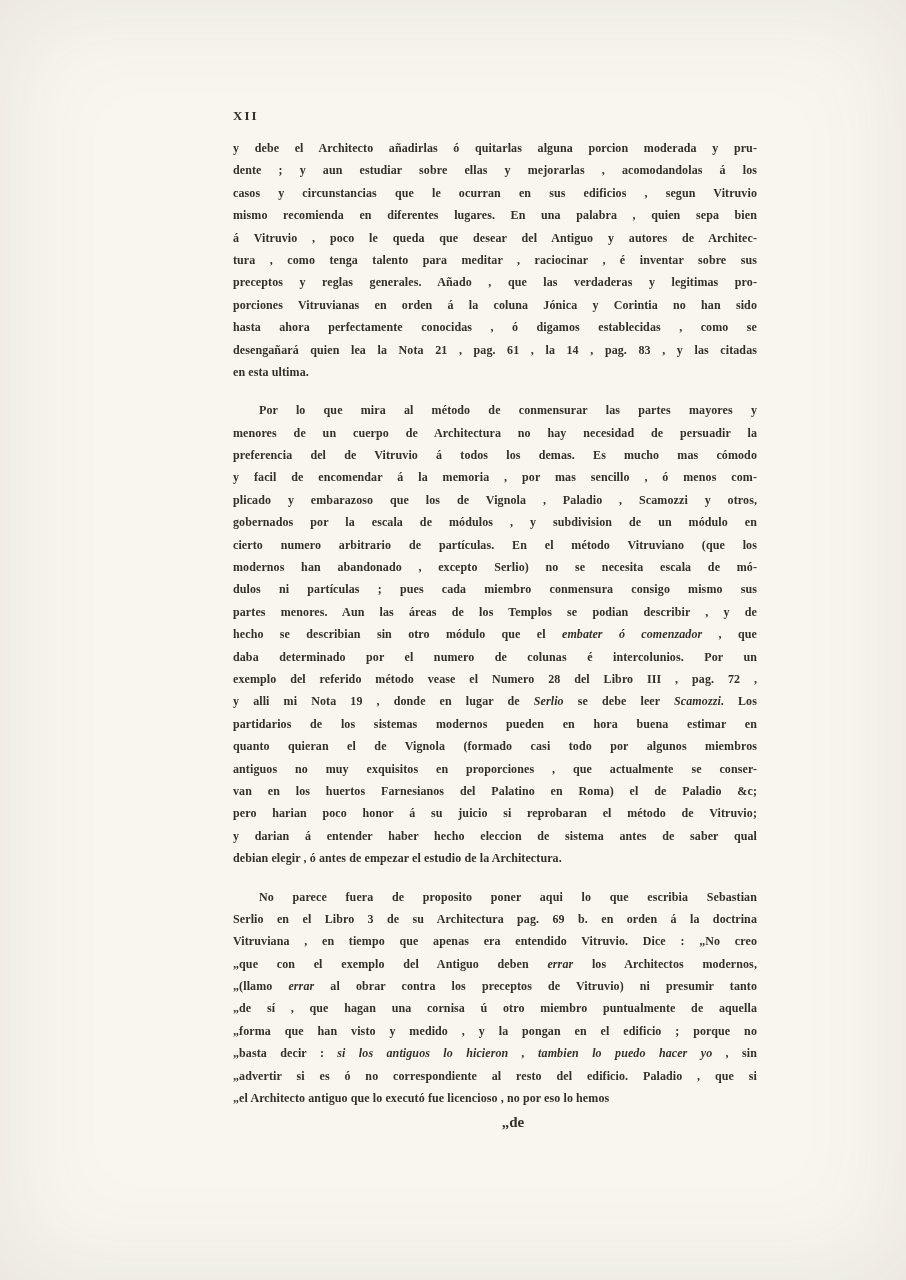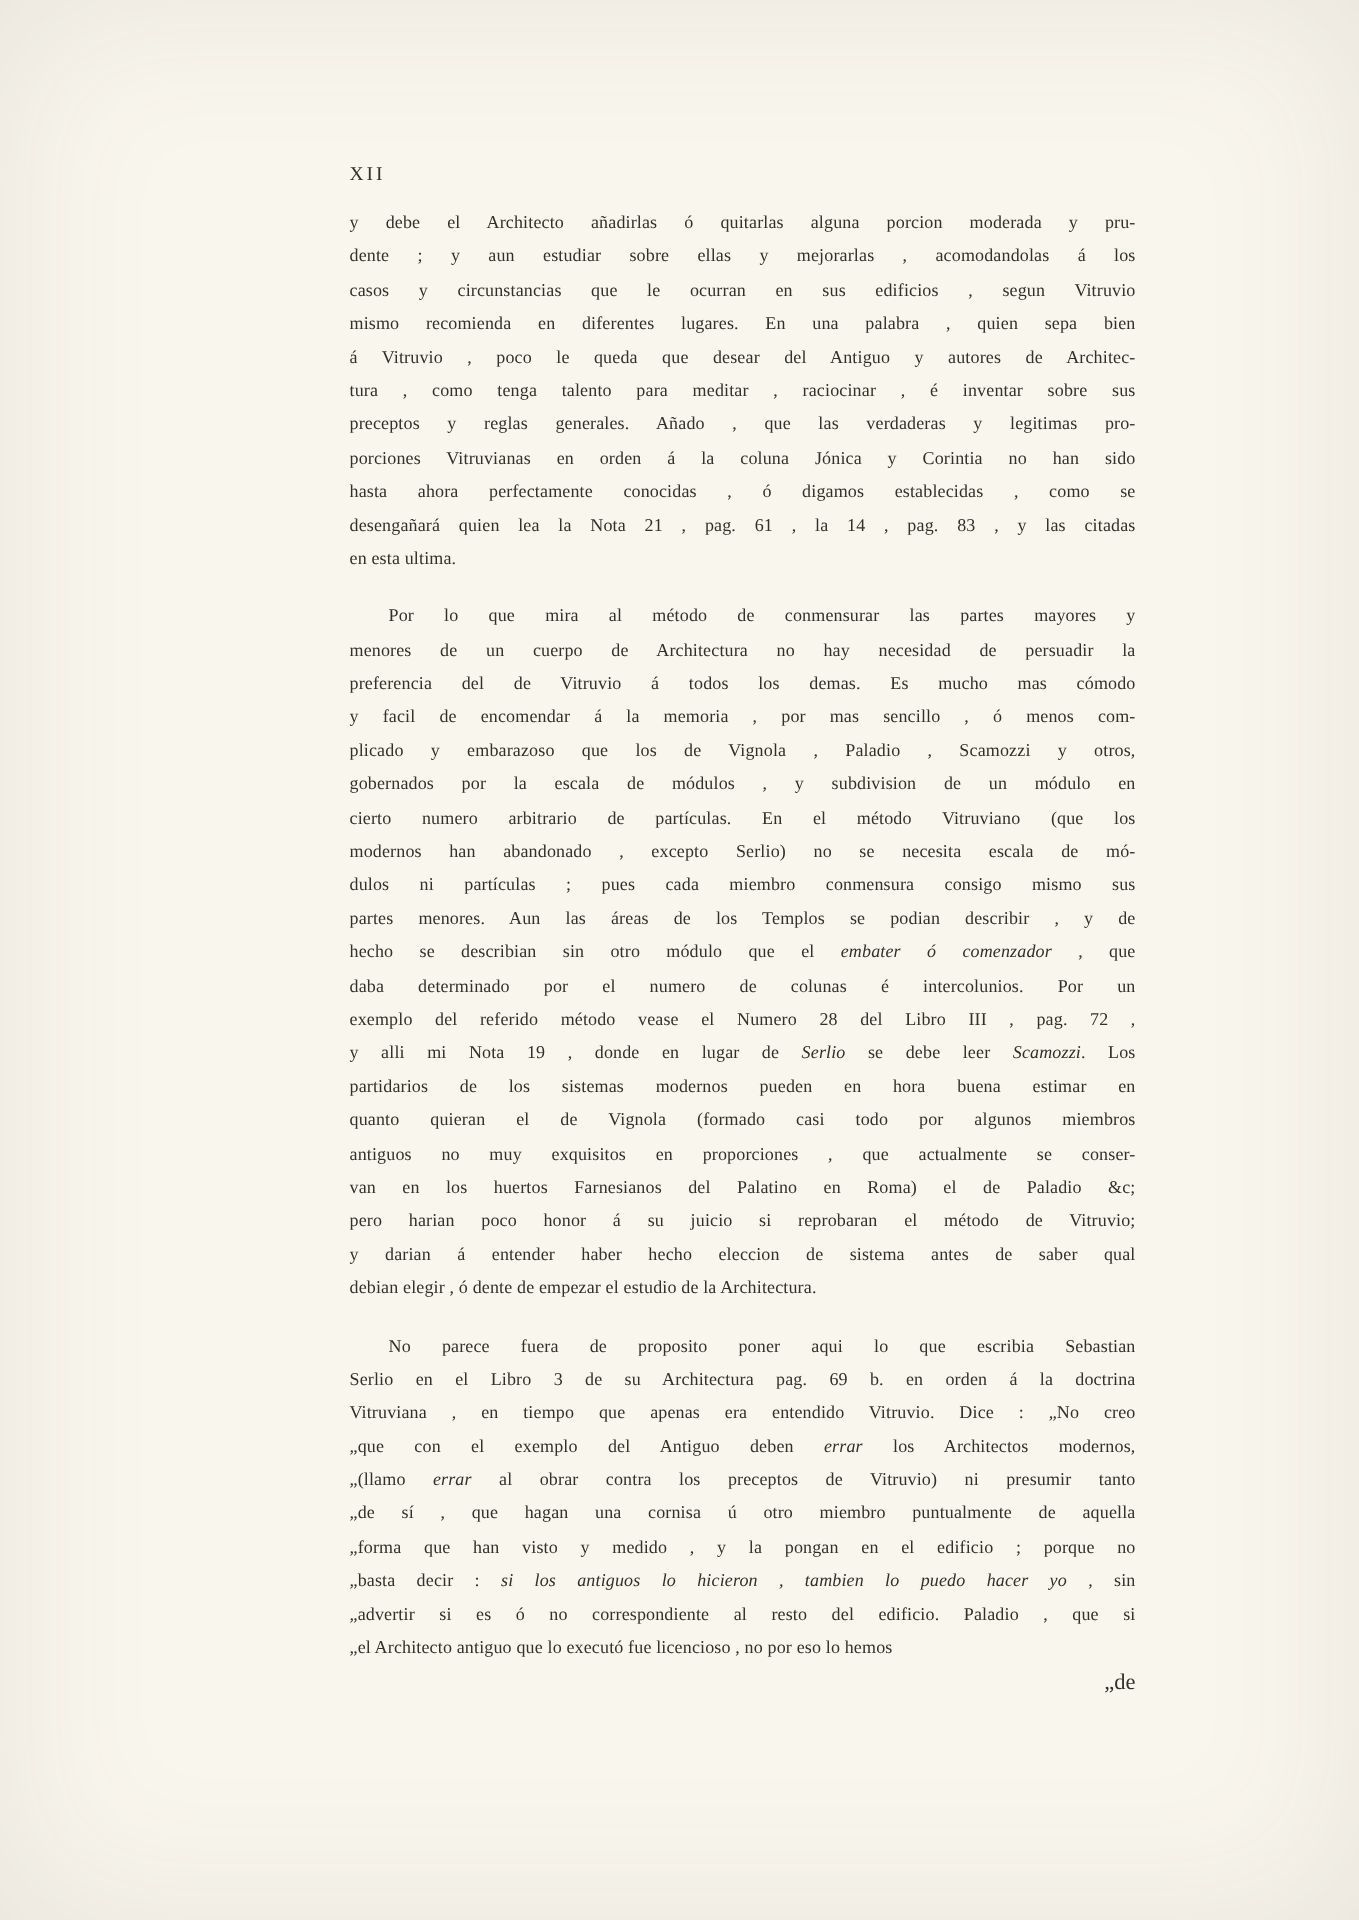--- a/index.html
+++ b/index.html
@@ -8,20 +8,21 @@
     background: var(--paper, #f9f6ee);
     overflow: hidden;
   }
   .page {
     position: relative;
     width: 906px; height: 1280px;
     background: var(--paper, #f9f6ee);
     box-shadow: inset 0 0 110px rgba(92, 82, 60, 0.10);
     color: var(--ink, #33302a);
     font-family: "Liberation Serif", "DejaVu Serif", serif;
+    font-weight: bold;
   }
   .page-number {
     position: absolute;
     left: 233px; top: 108px;
     font-size: 13px;
     letter-spacing: 2px;
     color: var(--ink, #33302a);
   }
   .page-body {
     position: absolute;
@@ -36,23 +37,23 @@
     line-height: 22.4px;
     text-align: justify;
     text-align-last: justify;
     overflow: hidden;
   }
   .line.last { text-align-last: left; }
   .line.indent { text-indent: 26px; margin-top: 16px; }
   .it { font-style: italic; }
   .catchword {
     position: absolute;
-    left: 233px; top: 1114px;
+    left: 251px; top: 1114px;
     width: 524px;
-    text-align: right;
+    text-align: center;
     font-size: 15px;
   }
 </style>
 </head>
 <body style="--paper: #f9f6ee; --ink: #33302a;">
 
 <div class="page">
   <div class="page-number">XII</div>
 
   <div class="page-body">
@@ -83,21 +84,21 @@
         <div class="line"><span>hecho se describian sin otro módulo que el </span><span class="it">embater ó comenzador</span><span> , que</span></div>
         <div class="line"><span>daba determinado por el numero de colunas é intercolunios. Por un</span></div>
         <div class="line"><span>exemplo del referido método vease el Numero 28 del Libro III , pag. 72 ,</span></div>
         <div class="line"><span>y alli mi Nota 19 , donde en lugar de </span><span class="it">Serlio</span><span> se debe leer </span><span class="it">Scamozzi</span><span>. Los</span></div>
         <div class="line"><span>partidarios de los sistemas modernos pueden en hora buena estimar en</span></div>
         <div class="line"><span>quanto quieran el de Vignola (formado casi todo por algunos miembros</span></div>
         <div class="line"><span>antiguos no muy exquisitos en proporciones , que actualmente se conser-</span></div>
         <div class="line"><span>van en los huertos Farnesianos del Palatino en Roma) el de Paladio &amp;c;</span></div>
         <div class="line"><span>pero harian poco honor á su juicio si reprobaran el método de Vitruvio;</span></div>
         <div class="line"><span>y darian á entender haber hecho eleccion de sistema antes de saber qual</span></div>
-        <div class="line last"><span>debian elegir , ó dente de empezar el estudio de la Architectura.</span></div>
+        <div class="line last"><span>debian elegir , ó antes de empezar el estudio de la Architectura.</span></div>
       </div>
       <div class="paragraph">
         <div class="line indent"><span>No parece fuera de proposito poner aqui lo que escribia Sebastian</span></div>
         <div class="line"><span>Serlio en el Libro 3 de su Architectura pag. 69 b. en orden á la doctrina</span></div>
         <div class="line"><span>Vitruviana , en tiempo que apenas era entendido Vitruvio. Dice : „No creo</span></div>
         <div class="line"><span>„que con el exemplo del Antiguo deben </span><span class="it">errar</span><span> los Architectos modernos,</span></div>
         <div class="line"><span>„(llamo </span><span class="it">errar</span><span> al obrar contra los preceptos de Vitruvio) ni presumir tanto</span></div>
         <div class="line"><span>„de sí , que hagan una cornisa ú otro miembro puntualmente de aquella</span></div>
         <div class="line"><span>„forma que han visto y medido , y la pongan en el edificio ; porque no</span></div>
         <div class="line"><span>„basta decir : </span><span class="it">si los antiguos lo hicieron , tambien lo puedo hacer yo</span><span> , sin</span></div>

